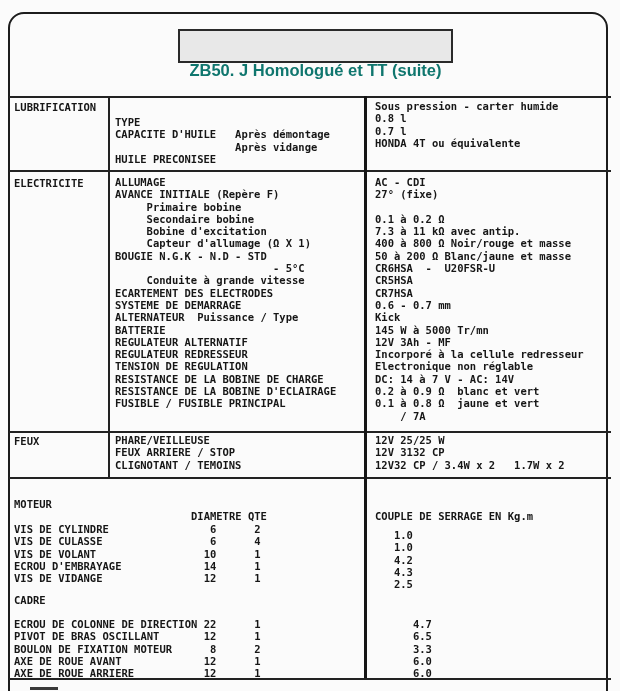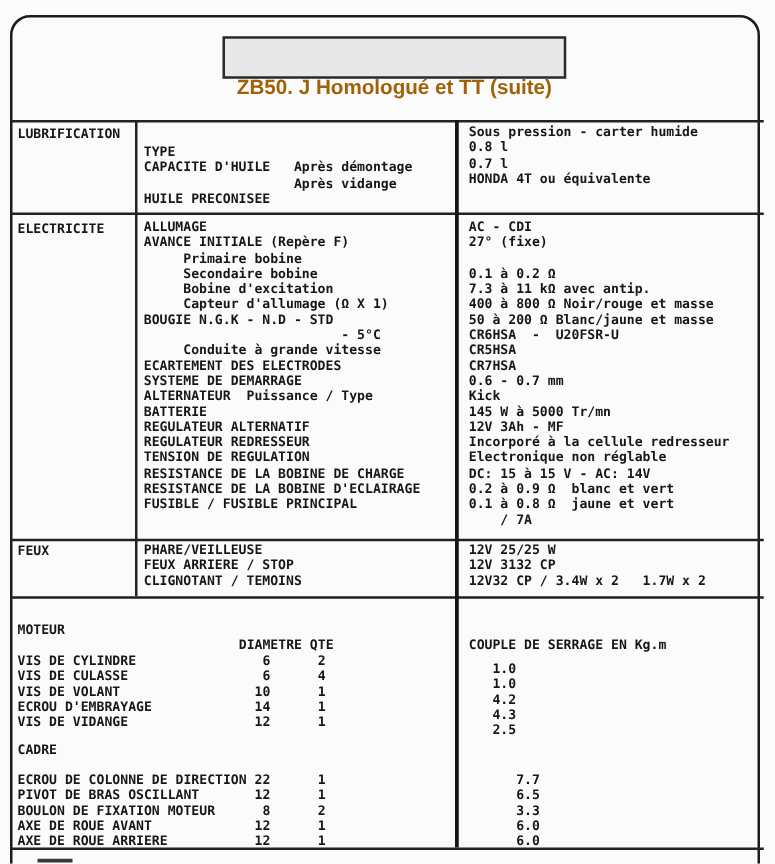--- a/index.html
+++ b/index.html
@@ -4,21 +4,21 @@
 <style>
   html,body{margin:0;padding:0;background:#fff;}
   .page{position:relative;width:620px;height:691px;background:#fbfbfb;overflow:hidden;
         font-family:"DejaVu Sans Mono",monospace;font-weight:bold;color:#161616;}
   .outer{position:absolute;left:8px;top:12px;width:600px;height:700px;
          border:2px solid #1c1c1c;border-radius:16px 16px 0 0;box-sizing:border-box;}
   .titlebox{position:absolute;left:178px;top:29px;width:275px;height:34px;
             background:#e8e8e8;border:2px solid #2a2a2a;box-sizing:border-box;
             display:flex;align-items:center;justify-content:center;}
   .titlebox span{font-family:"Liberation Sans","DejaVu Sans",sans-serif;font-weight:bold;
-            font-size:16.5px;color:#a16207;white-space:pre;margin-top:48px;}
+            font-size:16.5px;color:#0f766e;white-space:pre;margin-top:48px;}
   .hline{position:absolute;left:9px;width:602px;height:2px;background:#222;}
   .vline{position:absolute;width:2px;background:#222;}
   .v2{width:3px;background:#151515;}
   .seclabel{position:absolute;left:14px;font-size:10.5px;
             line-height:12.3px;white-space:pre;}
   .col{position:absolute;}
   .col span{display:block;height:12.3px;line-height:12.3px;font-size:10.5px;white-space:pre;}
   .mid{left:115px;}
   .right{left:375px;}
   .merged{left:14px;}
@@ -88,21 +88,21 @@
     <span>50 à 200 Ω Blanc/jaune et masse</span>
     <span>CR6HSA  -  U20FSR-U</span>
     <span>CR5HSA</span>
     <span>CR7HSA</span>
     <span>0.6 - 0.7 mm</span>
     <span>Kick</span>
     <span>145 W à 5000 Tr/mn</span>
     <span>12V 3Ah - MF</span>
     <span>Incorporé à la cellule redresseur</span>
     <span>Electronique non réglable</span>
-    <span>DC: 15 à 15 V - AC: 14V</span>
+    <span>DC: 14 à 7 V - AC: 14V</span>
     <span>0.2 à 0.9 Ω  blanc et vert</span>
     <span>0.1 à 0.8 Ω  jaune et vert</span>
     <span>    / 7A</span>
   </div>
 
   <span class="seclabel" style="top:435px">FEUX</span>
   <div class="col mid" style="top:434px">
     <span>PHARE/VEILLEUSE</span>
     <span>FEUX ARRIERE / STOP</span>
     <span>CLIGNOTANT / TEMOINS</span>
@@ -137,21 +137,21 @@
 
   <span class="seclabel" style="top:594px">CADRE</span>
   <div class="col merged" style="top:618px">
     <span>ECROU DE COLONNE DE DIRECTION 22      1</span>
     <span>PIVOT DE BRAS OSCILLANT       12      1</span>
     <span>BOULON DE FIXATION MOTEUR      8      2</span>
     <span>AXE DE ROUE AVANT             12      1</span>
     <span>AXE DE ROUE ARRIERE           12      1</span>
   </div>
   <div class="col right" style="top:618px">
-    <span>      7.7</span>
+    <span>      4.7</span>
     <span>      6.5</span>
     <span>      3.3</span>
     <span>      6.0</span>
     <span>      6.0</span>
   </div>
 
   <div class="artifact"></div>
 </div>
 
 </body></html>

